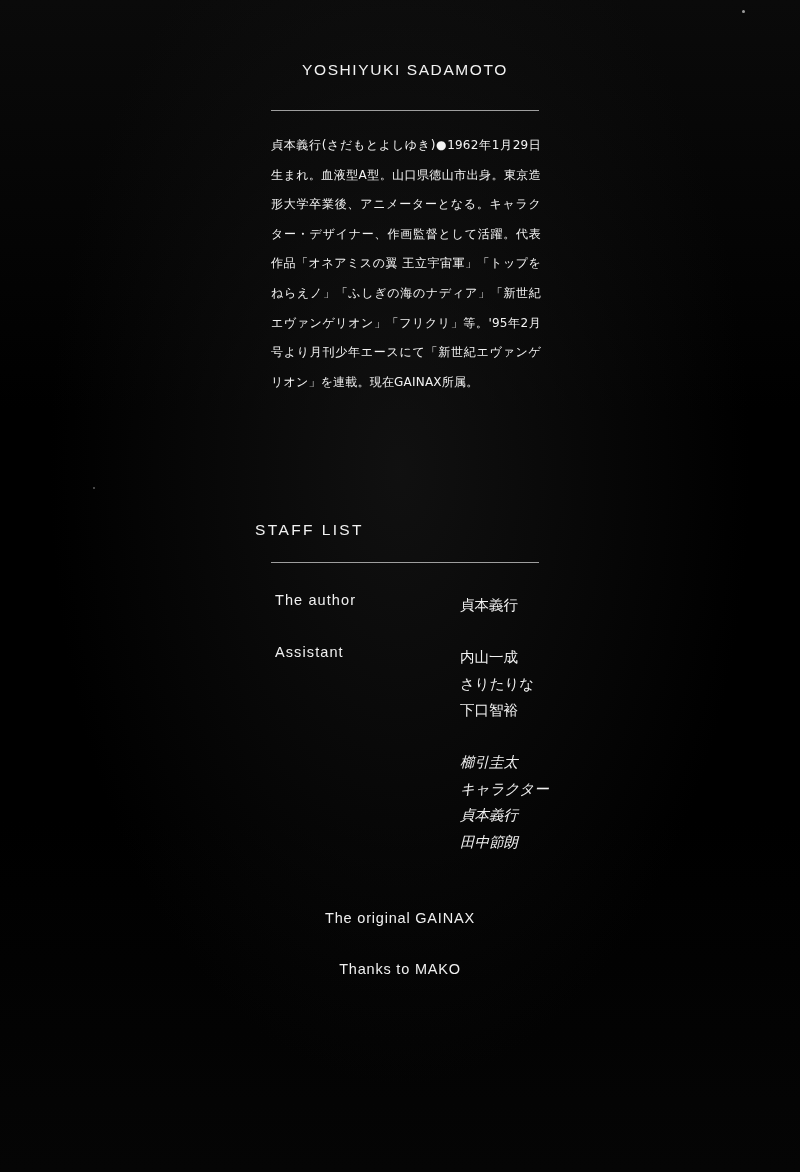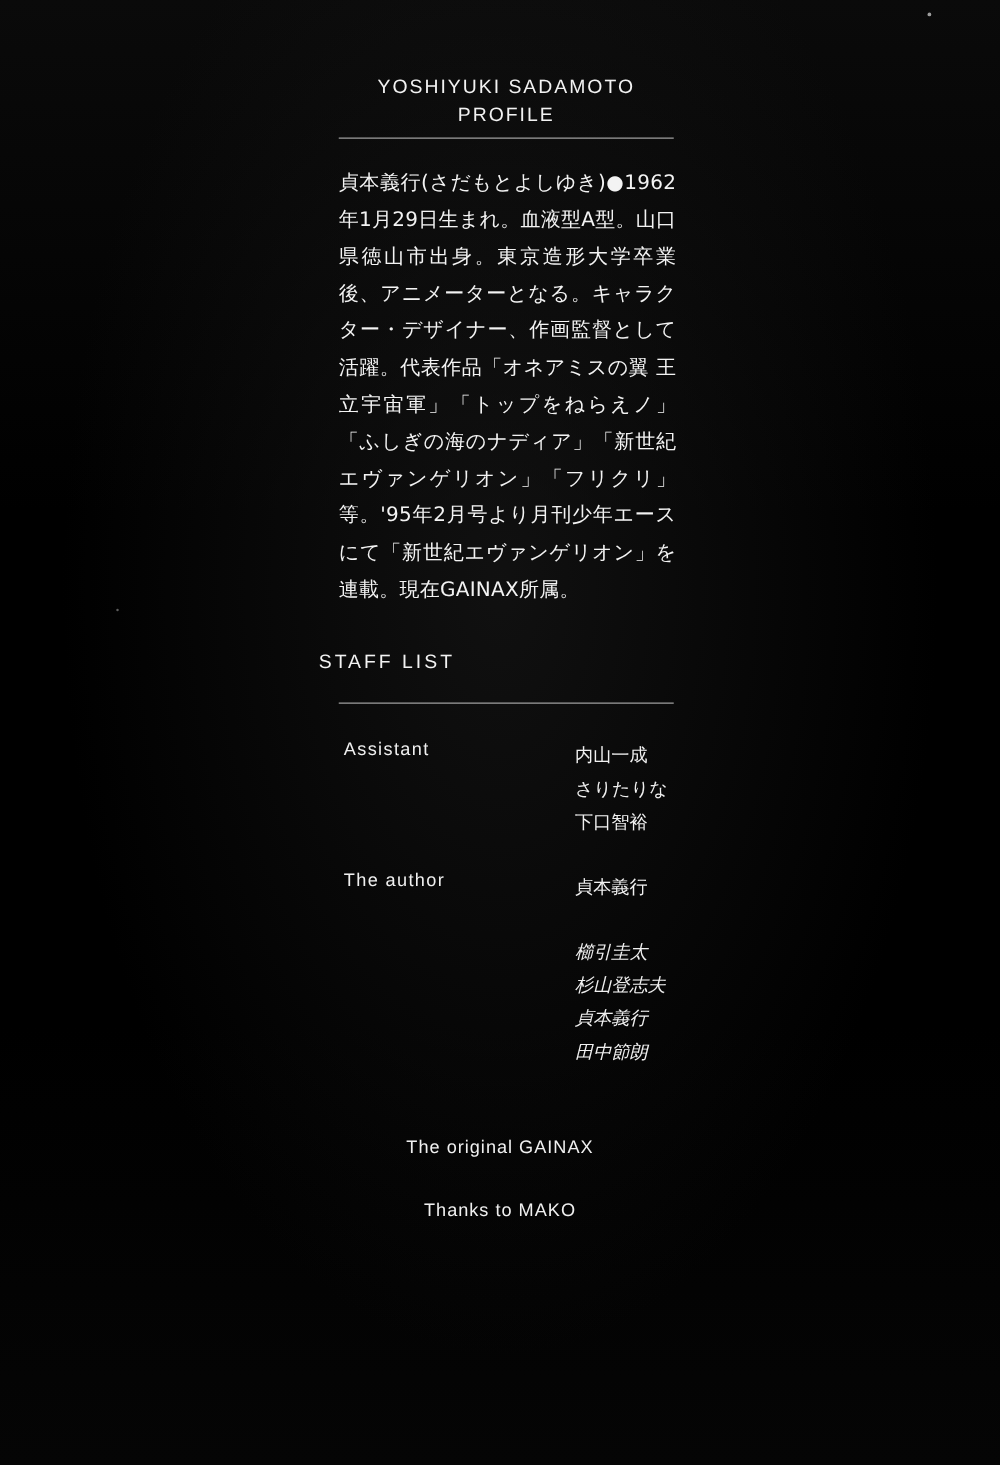--- a/index.html
+++ b/index.html
@@ -71,21 +71,21 @@
     left: 271px;
     top: 562px;
     width: 268px;
   }
 
   .profile-body {
     position: absolute;
     left: 271px;
     top: 131px;
     width: 270px;
-    font-size: 16px;
+    font-size: 12px;
     line-height: 29.6px;
     letter-spacing: 0.2px;
     color: #f3f3f3;
     text-align: justify;
     font-family: "DejaVu Sans", "Liberation Sans", sans-serif;
   }
 
   .staff-title {
     position: absolute;
     left: 255px;
@@ -143,54 +143,53 @@
 
 <div class="page">
 
   <div class="speck" style="left:742px; top:10px;"></div>
   <div class="speck" style="left:93px; top:487px; width:2px; height:2px; opacity:.45;"></div>
 
   <div class="content">
 
     <div class="profile-title">
       <span>YOSHIYUKI SADAMOTO</span>
-      <span class="line2">PROFILE</span>
     </div>
 
     <div class="rule profile-rule"></div>
 
     <div class="profile-body">貞本義行(さだもとよしゆき)●1962年1月29日生まれ。血液型A型。山口県徳山市出身。東京造形大学卒業後、アニメーターとなる。キャラクター・デザイナー、作画監督として活躍。代表作品「オネアミスの翼 王立宇宙軍」「トップをねらえノ」「ふしぎの海のナディア」「新世紀エヴァンゲリオン」「フリクリ」等。'95年2月号より月刊少年エースにて「新世紀エヴァンゲリオン」を連載。現在GAINAX所属。</div>
 
     <div class="staff-title">STAFF LIST</div>
 
     <div class="rule staff-rule"></div>
 
     <div class="staff-table">
 
+      <div class="staff-row" style="height:52px;">
+        <div class="staff-role">The author</div>
+        <div class="staff-names">
+          <span>貞本義行</span>
+        </div>
+      </div>
+
       <div class="staff-row" style="height:105px;">
         <div class="staff-role">Assistant</div>
         <div class="staff-names">
           <span>内山一成</span>
           <span>さりたりな</span>
           <span>下口智裕</span>
         </div>
       </div>
 
-      <div class="staff-row" style="height:52px;">
-        <div class="staff-role">The author</div>
-        <div class="staff-names">
-          <span>貞本義行</span>
-        </div>
-      </div>
-
       <div class="staff-row" style="height:120px;font-style:italic;">
         <div class="staff-role"></div>
         <div class="staff-names">
           <span>櫛引圭太</span>
-          <span>杉山登志夫</span>
+          <span>キャラクター</span>
           <span>貞本義行</span>
           <span>田中節朗</span>
         </div>
       </div>
 
     </div>
 
     <div class="credit credit-thanks">Thanks to MAKO</div>
     <div class="credit credit-original">The original GAINAX</div>
 

